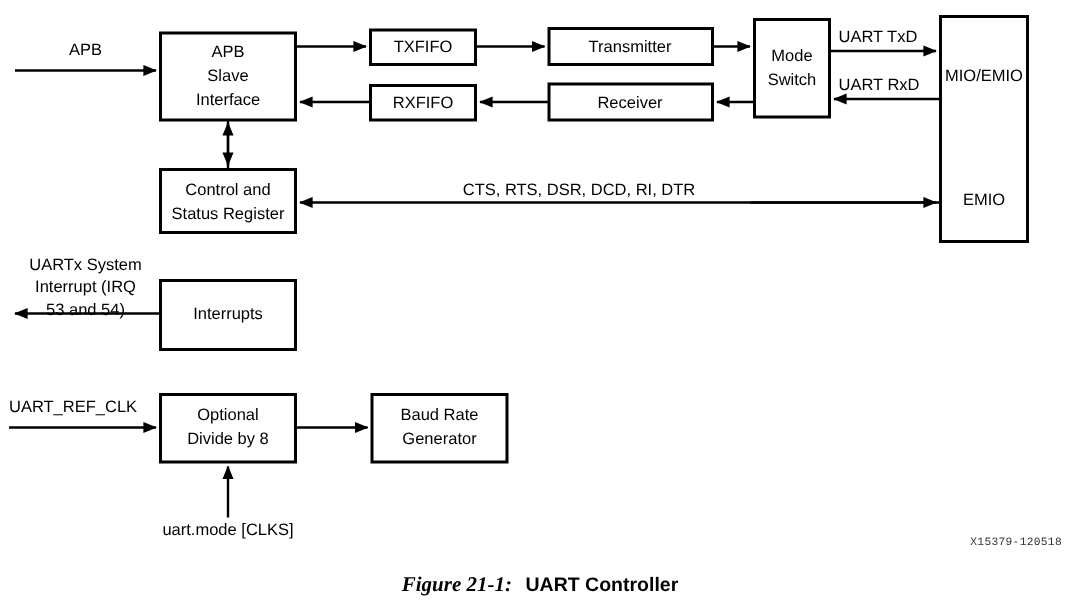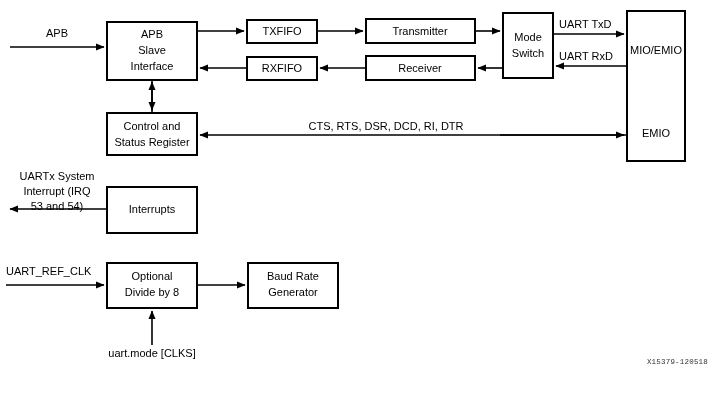--- a/index.html
+++ b/index.html
@@ -203,14 +203,17 @@
     <text class="sig-label mid" x="57" y="207">53 and 54)</text>
 
     <text class="sig-label start" x="6" y="272">UART_REF_CLK</text>
 
     <text class="sig-label mid" x="152" y="354">uart.mode [CLKS]</text>
 
   </svg>
 
   <div class="figid">X15379-120518</div>
 
+  <div class="caption">
+    <span class="cap-num">Figure 21-1:</span><span class="cap-title">UART Controller</span>
+  </div>
 
 </div>
 
 </body></html>

